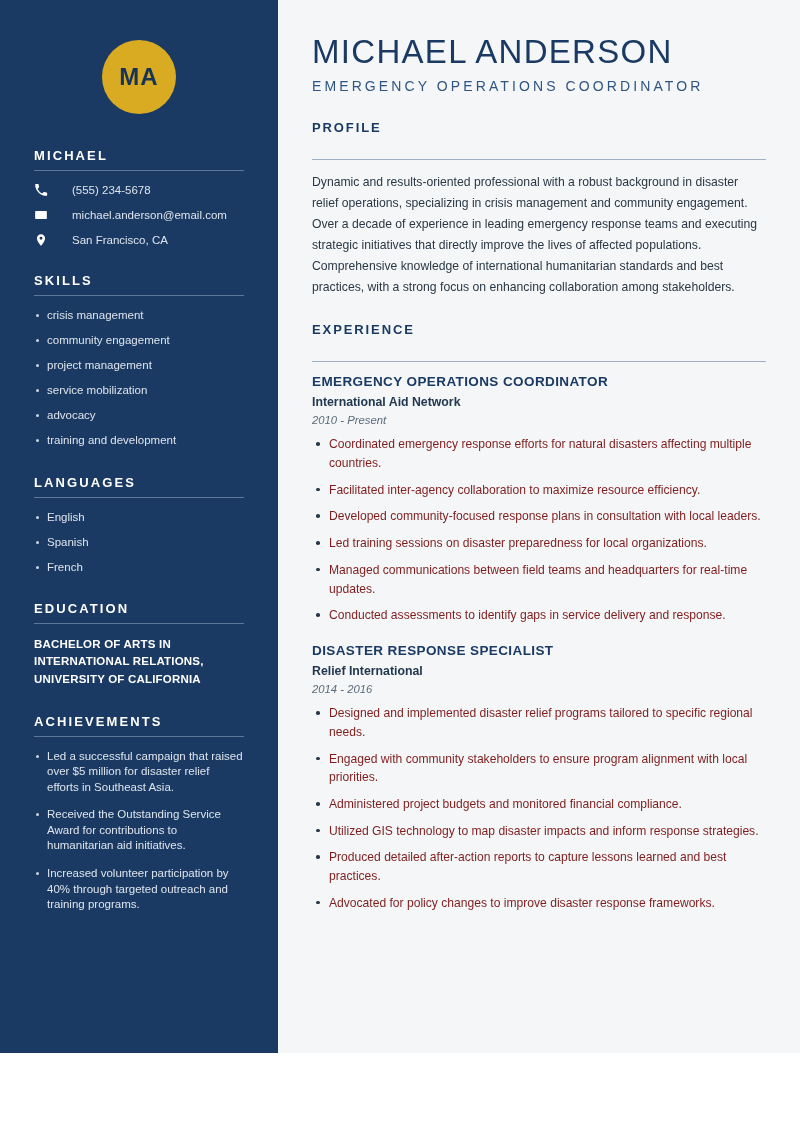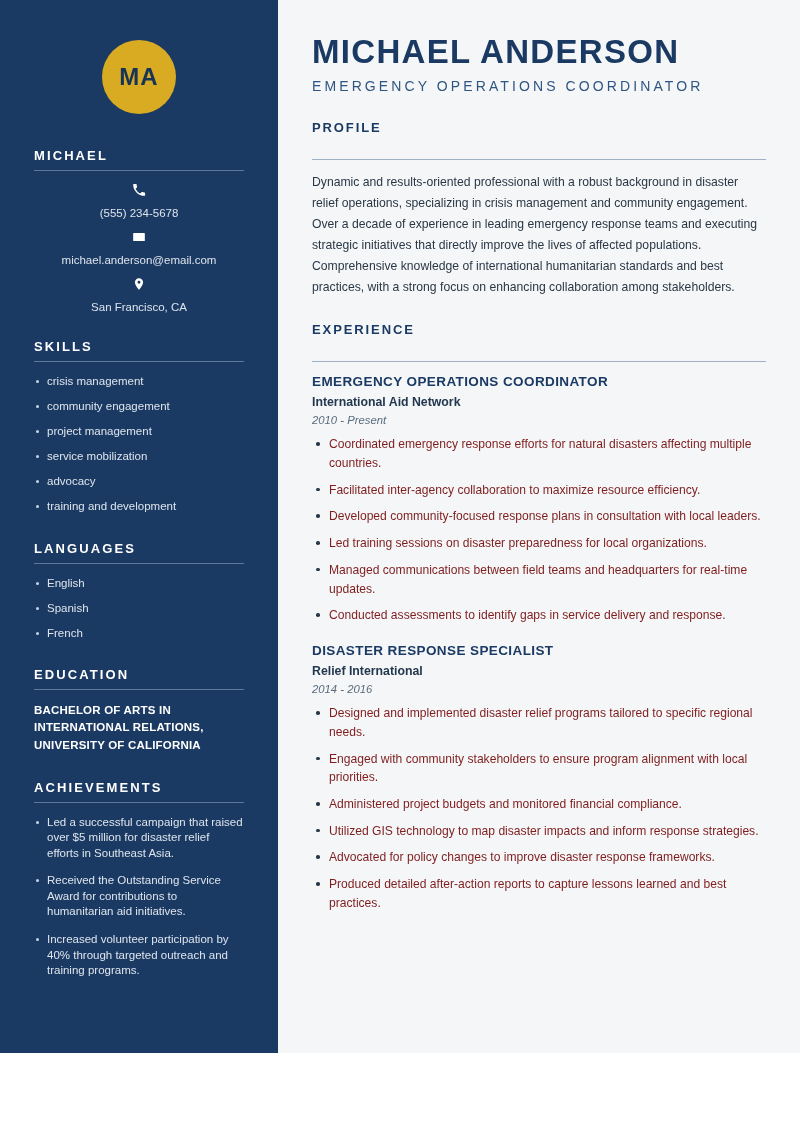--- a/index.html
+++ b/index.html
@@ -52,25 +52,24 @@
     letter-spacing: 2.1px;
     font-weight: bold;
     color: #ffffff;
     padding-bottom: 7px;
     border-bottom: 1px solid #5c7799;
     margin-bottom: 12px;
   }
   .contact-row {
     display: flex;
     align-items: center;
-    gap: 10px;
+    gap: 24px;
     margin-bottom: 11px;
     font-size: 11.5px;
     color: #dde4ec;
-    flex-direction: column;
   }
   .contact-row svg { flex: 0 0 14px; }
   ul.side-list { list-style: none; }
   ul.side-list li {
     position: relative;
     padding-left: 13px;
     font-size: 11.5px;
     line-height: 1.35;
     margin-bottom: 9.5px;
     color: #dde4ec;
@@ -95,21 +94,21 @@
   ul.ach-list li { margin-bottom: 12px; }
 
   
   .main {
     flex: 1;
     background: #f4f6f8;
     padding: 34px 34px 0 34px;
   }
   .name {
     font-size: 33px;
-    font-weight: bold;
+    font-weight: normal;
     letter-spacing: 1.3px;
     color: #1b3a63;
     line-height: 1.1;
   }
   .job-title {
     font-size: 14px;
     letter-spacing: 3.1px;
     color: #2f5582;
     margin-top: 8px;
     margin-bottom: 26px;
@@ -269,19 +268,19 @@
 
       <div class="exp-block">
         <div class="exp-role">DISASTER RESPONSE SPECIALIST</div>
         <div class="exp-org">Relief International</div>
         <div class="exp-dates">2014 - 2016</div>
         <ul class="exp-list">
           <li>Designed and implemented disaster relief programs tailored to specific regional needs.</li>
           <li>Engaged with community stakeholders to ensure program alignment with local priorities.</li>
           <li>Administered project budgets and monitored financial compliance.</li>
           <li>Utilized GIS technology to map disaster impacts and inform response strategies.</li>
+          <li>Produced detailed after-action reports to capture lessons learned and best practices.</li>
           <li>Advocated for policy changes to improve disaster response frameworks.</li>
-          <li>Produced detailed after-action reports to capture lessons learned and best practices.</li>
         </ul>
       </div>
     </section>
   </main>
 </div>
 
 </body></html>

